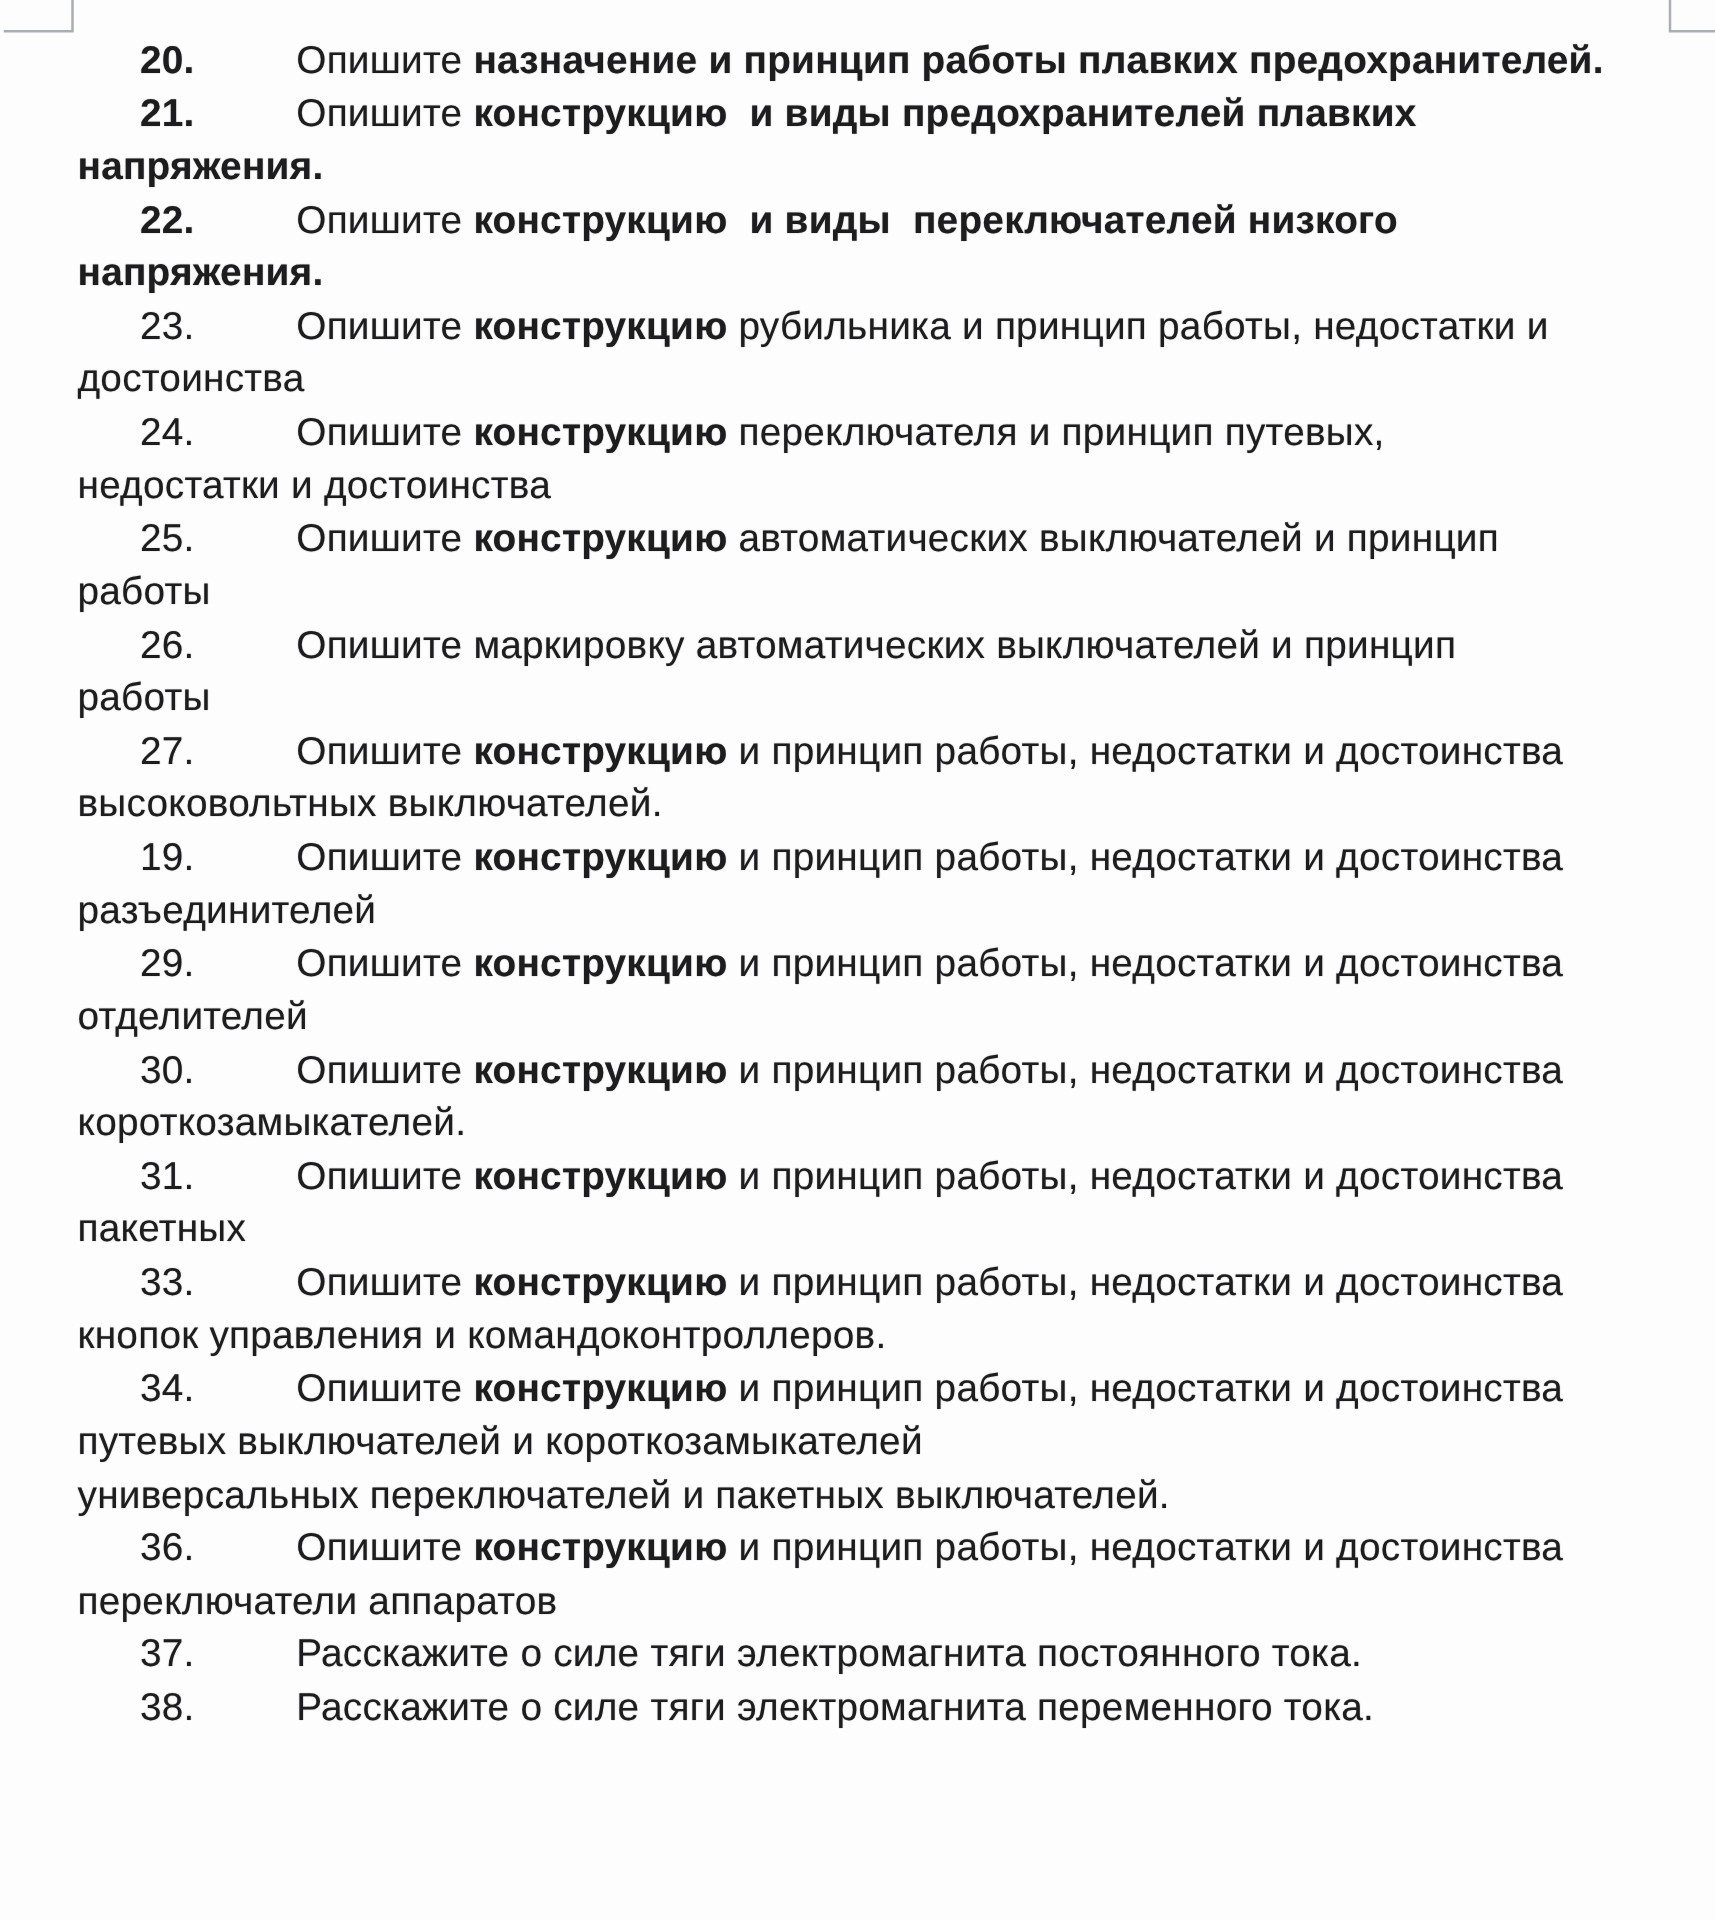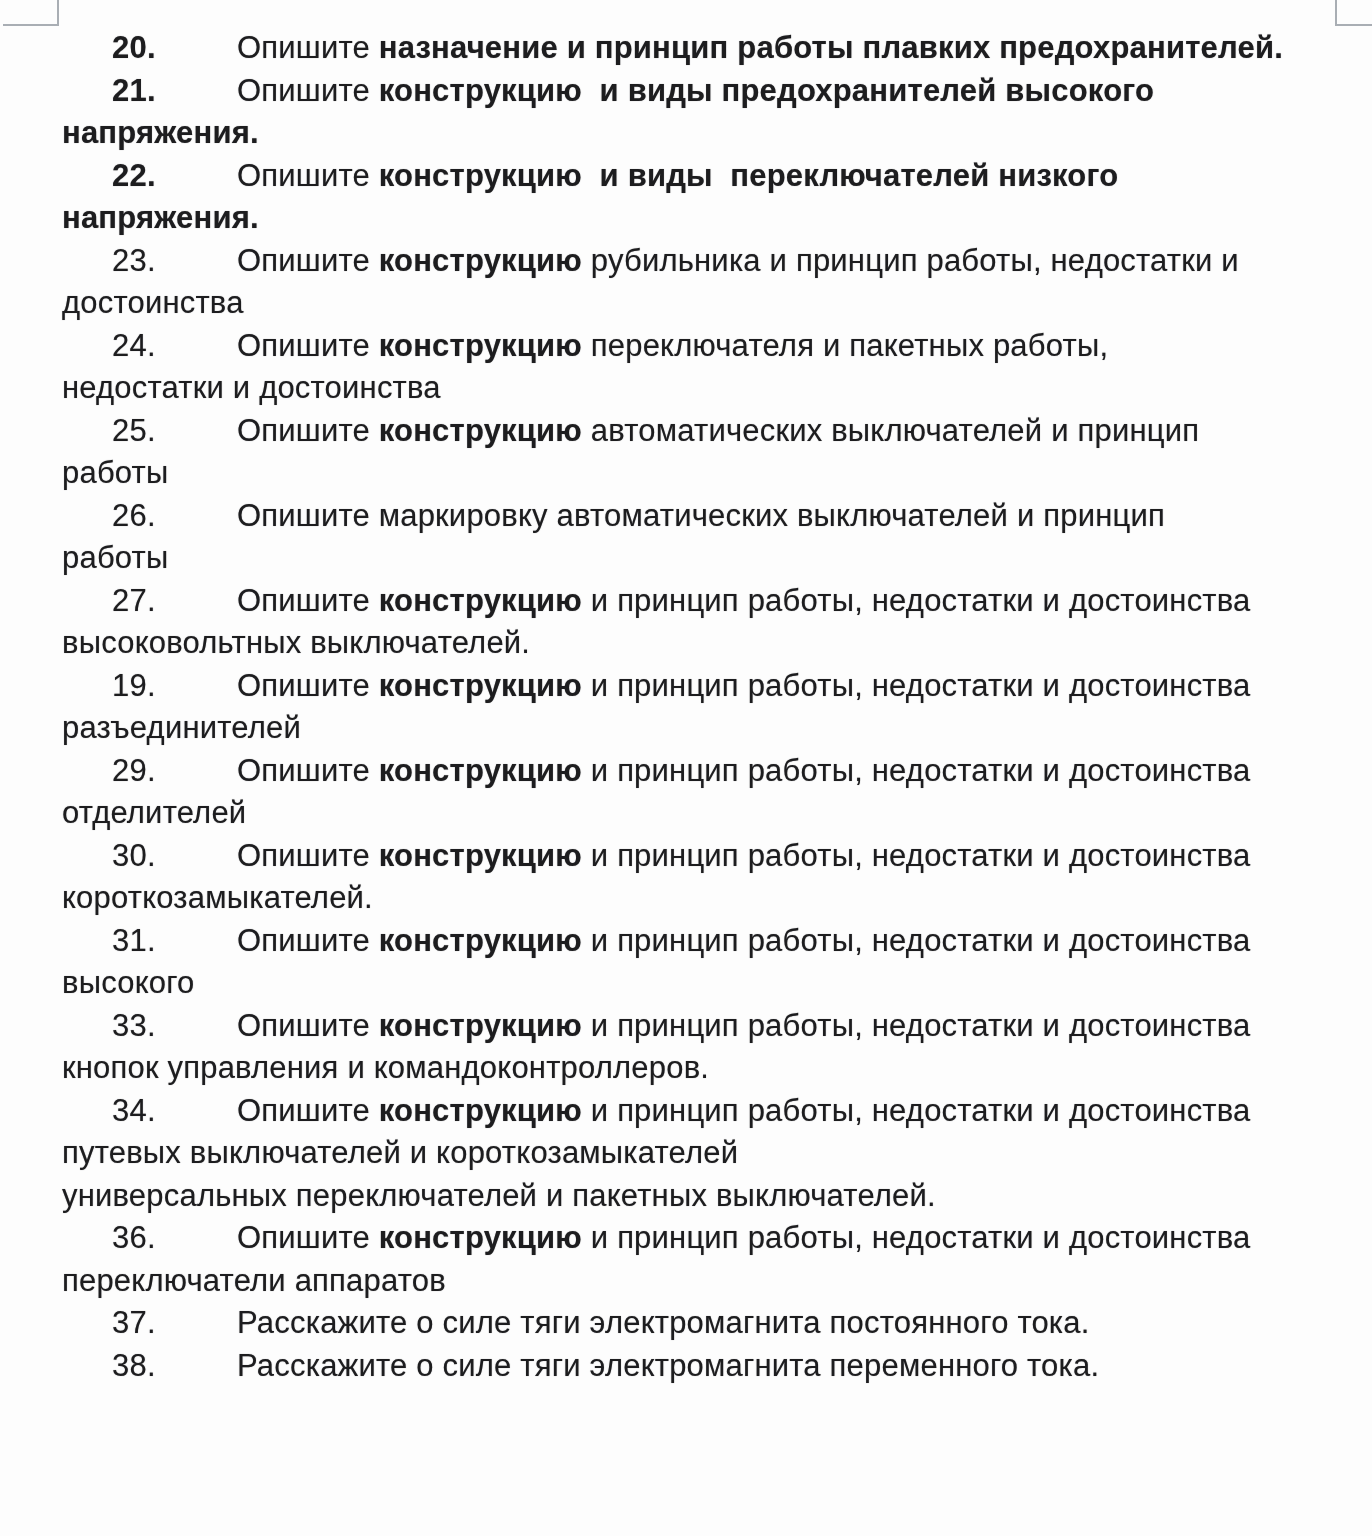--- a/index.html
+++ b/index.html
@@ -52,33 +52,33 @@
 <div class="page">
   <div class="mark tl-v"></div>
   <div class="mark tl-h"></div>
   <div class="mark tr-v"></div>
   <div class="mark tr-h"></div>
   <div class="content" id="content">
       <div class="item">
         <div class="line"><span class="numtab"><span class="num b">20.</span></span><span>Опишите </span><span class="b">назначение и принцип работы плавких предохранителей.</span></div>
       </div>
       <div class="item">
-        <div class="line"><span class="numtab"><span class="num b">21.</span></span><span>Опишите </span><span class="b">конструкцию  и виды предохранителей высокого</span></div>
+        <div class="line"><span class="numtab"><span class="num b">21.</span></span><span>Опишите </span><span class="b">конструкцию  и виды предохранителей плавких</span></div>
         <div class="line"><span class="b">напряжения.</span></div>
       </div>
       <div class="item">
         <div class="line"><span class="numtab"><span class="num b">22.</span></span><span>Опишите </span><span class="b">конструкцию  и виды  переключателей низкого</span></div>
         <div class="line"><span class="b">напряжения.</span></div>
       </div>
       <div class="item">
         <div class="line"><span class="numtab"><span class="num">23.</span></span><span>Опишите </span><span class="b">конструкцию</span><span> рубильника и принцип работы, недостатки и</span></div>
         <div class="line"><span>достоинства</span></div>
       </div>
       <div class="item">
-        <div class="line"><span class="numtab"><span class="num">24.</span></span><span>Опишите </span><span class="b">конструкцию</span><span> переключателя и пакетных работы,</span></div>
+        <div class="line"><span class="numtab"><span class="num">24.</span></span><span>Опишите </span><span class="b">конструкцию</span><span> переключателя и принцип путевых,</span></div>
         <div class="line"><span>недостатки и достоинства</span></div>
       </div>
       <div class="item">
         <div class="line"><span class="numtab"><span class="num">25.</span></span><span>Опишите </span><span class="b">конструкцию</span><span> автоматических выключателей и принцип</span></div>
         <div class="line"><span>работы</span></div>
       </div>
       <div class="item">
         <div class="line"><span class="numtab"><span class="num">26.</span></span><span>Опишите маркировку автоматических выключателей и принцип</span></div>
         <div class="line"><span>работы</span></div>
       </div>
@@ -93,21 +93,21 @@
       <div class="item">
         <div class="line"><span class="numtab"><span class="num">29.</span></span><span>Опишите </span><span class="b">конструкцию</span><span> и принцип работы, недостатки и достоинства</span></div>
         <div class="line"><span>отделителей</span></div>
       </div>
       <div class="item">
         <div class="line"><span class="numtab"><span class="num">30.</span></span><span>Опишите </span><span class="b">конструкцию</span><span> и принцип работы, недостатки и достоинства</span></div>
         <div class="line"><span>короткозамыкателей.</span></div>
       </div>
       <div class="item">
         <div class="line"><span class="numtab"><span class="num">31.</span></span><span>Опишите </span><span class="b">конструкцию</span><span> и принцип работы, недостатки и достоинства</span></div>
-        <div class="line"><span>высокого</span></div>
+        <div class="line"><span>пакетных</span></div>
       </div>
       <div class="item">
         <div class="line"><span class="numtab"><span class="num">33.</span></span><span>Опишите </span><span class="b">конструкцию</span><span> и принцип работы, недостатки и достоинства</span></div>
         <div class="line"><span>кнопок управления и командоконтроллеров.</span></div>
       </div>
       <div class="item">
         <div class="line"><span class="numtab"><span class="num">34.</span></span><span>Опишите </span><span class="b">конструкцию</span><span> и принцип работы, недостатки и достоинства</span></div>
         <div class="line"><span>путевых выключателей и короткозамыкателей</span></div>
       </div>
       <div class="item">

